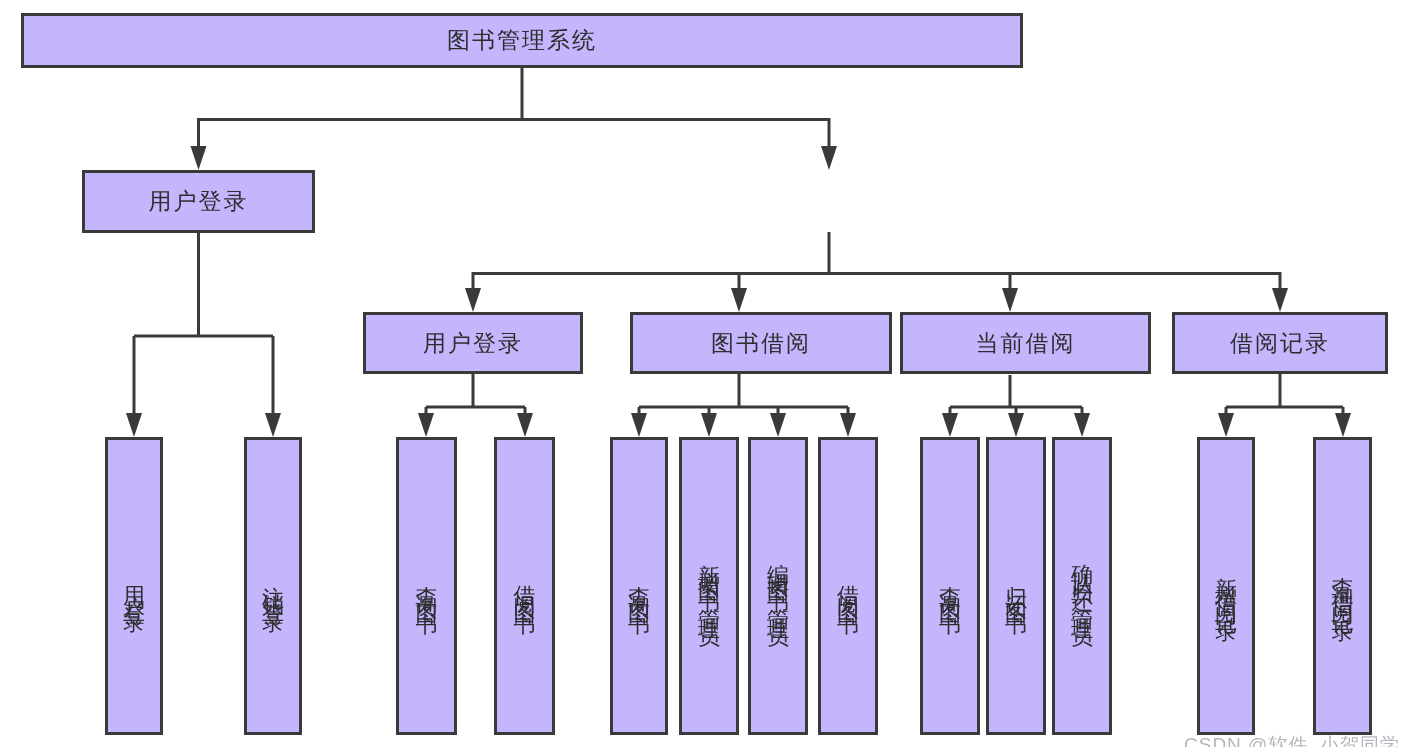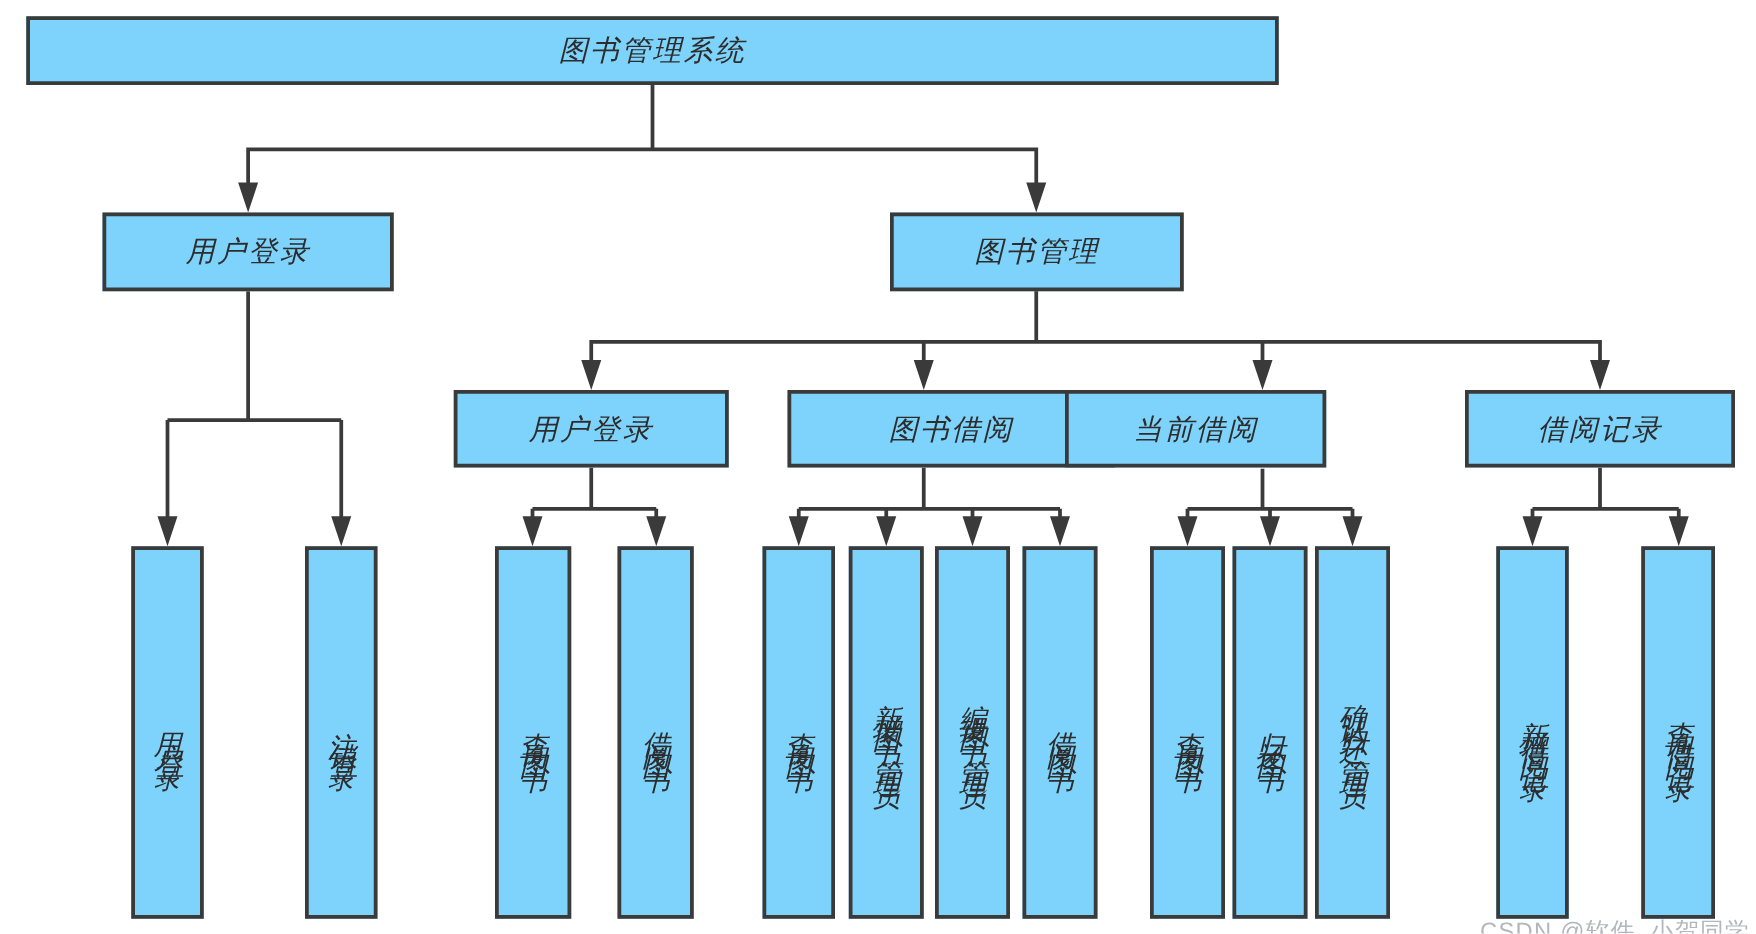--- a/index.html
+++ b/index.html
@@ -2,22 +2,22 @@
 <html><head>
 <meta charset="utf-8">
 <style>
   html,body{margin:0;padding:0;background:#ffffff;}
   #stage{
     position:relative;width:1405px;height:747px;background:#ffffff;overflow:hidden;
     font-family:"Liberation Sans","DejaVu Sans",sans-serif;color:#2d2d2d;
   }
   #connectors{position:absolute;left:0;top:0;width:1405px;height:747px;}
   .node{
-    position:absolute;box-sizing:border-box;border:3px solid #3a3a3a;background:#7dd3fc;
-    display:flex;align-items:center;justify-content:center;z-index:2;font-style:italic;
+    position:absolute;box-sizing:border-box;border:3px solid #3a3a3a;background:#c4b5fd;
+    display:flex;align-items:center;justify-content:center;z-index:2;
   }
   .node .lbl{font-size:23px;letter-spacing:2px;line-height:1;white-space:nowrap;}
   .leaf .lbl{
     writing-mode:vertical-rl;text-orientation:mixed;
     font-size:22px;letter-spacing:9px;white-space:nowrap;
   }
   #watermark{
     position:absolute;left:1184px;top:732px;z-index:5;
     font-size:19px;letter-spacing:1px;color:#b4b6bd;white-space:nowrap;
   }
@@ -56,31 +56,28 @@
              M1335 413 L1351 413 L1343 437 Z"></path>
   </svg>
 
   <div class="node" style="left:21px;top:13px;width:1002px;height:55px">
     <span class="lbl">图书管理系统</span>
   </div>
 
   <div class="node" style="left:82px;top:170px;width:233px;height:63px">
     <span class="lbl">用户登录</span>
   </div>
-  <div class="node" style="left:712px;top:170px;width:235px;height:63px">
-    <span class="lbl">图书管理</span>
-  </div>
 
   <div class="node" style="left:363px;top:312px;width:220px;height:62px">
     <span class="lbl">用户登录</span>
   </div>
   <div class="node" style="left:630px;top:312px;width:262px;height:62px">
     <span class="lbl">图书借阅</span>
   </div>
-  <div class="node" style="left:852px;top:312px;width:209px;height:62px">
+  <div class="node" style="left:900px;top:312px;width:251px;height:62px">
     <span class="lbl">当前借阅</span>
   </div>
   <div class="node" style="left:1172px;top:312px;width:216px;height:62px">
     <span class="lbl">借阅记录</span>
   </div>
 
   <div class="node leaf" style="left:105px;top:437px;width:58px;height:298px">
     <span class="lbl">用户登录</span>
   </div>
   <div class="node leaf" style="left:244px;top:437px;width:58px;height:298px">

